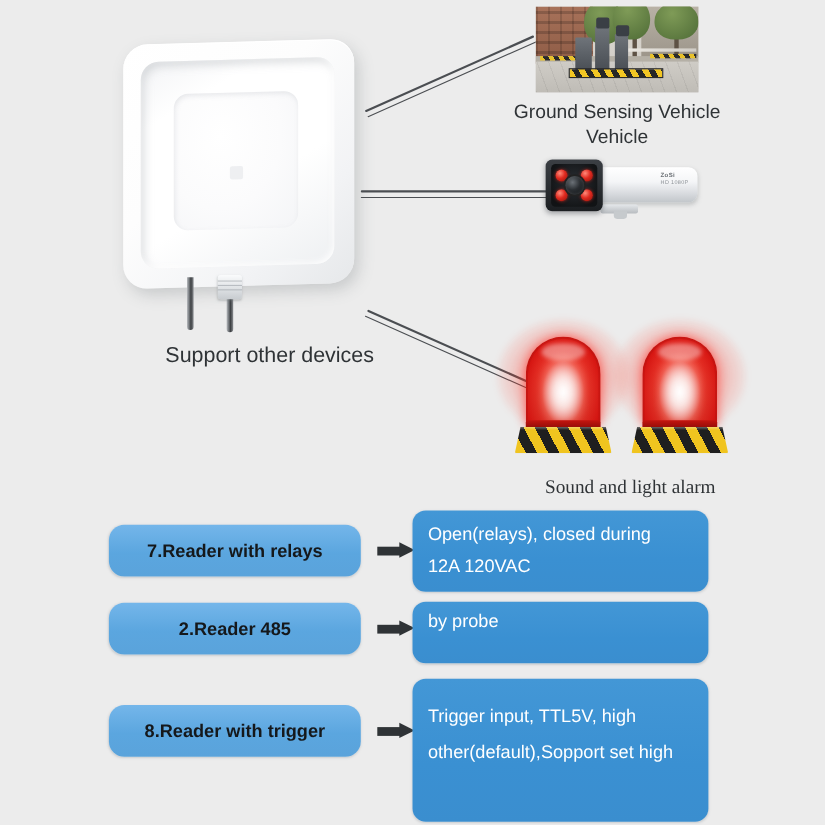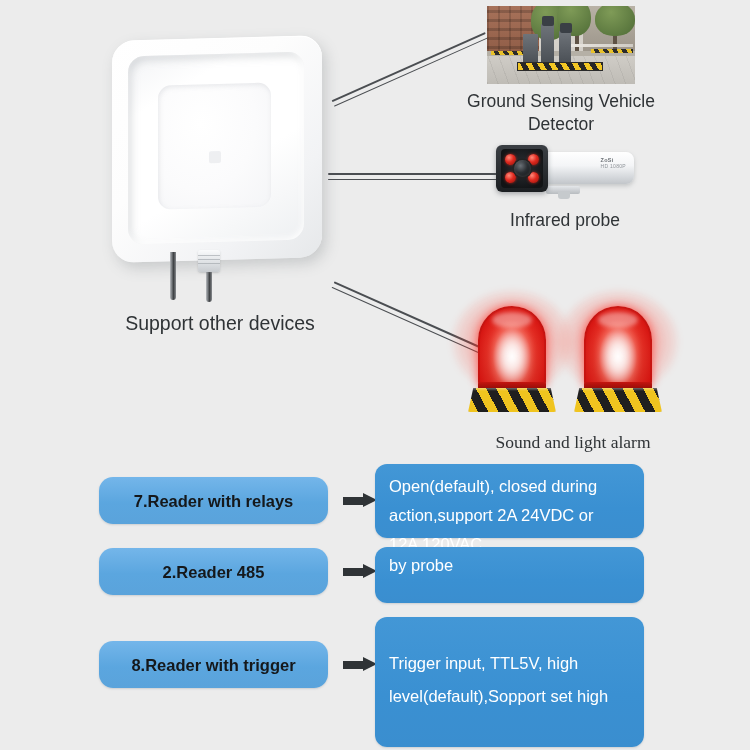--- a/index.html
+++ b/index.html
@@ -180,21 +180,21 @@
     box-shadow:0 2px 4px rgba(90,90,90,.4);
   }
   .beacon .base::after{
     content:"";position:absolute;left:0;right:0;top:0;height:3px;
     background:linear-gradient(180deg,rgba(255,255,255,.35),rgba(255,255,255,0));
   }
 
   
   .lbl{position:absolute;color:#2f3336;font-size:17.5px;line-height:23px;text-align:center;}
   .lbl-support{position:absolute;left:100px;top:311px;width:240px;color:#2f3336;
-    font-size:19.5px;line-height:25px;text-align:center;}
+    font-size:19.5px;line-height:25px;text-align:right;}
   .pill{
     position:absolute;border-radius:14px;
     background:linear-gradient(180deg,#74b6ea 0%,#5ba6df 55%,#5aa3db 100%);
     color:#15181b;font-weight:bold;font-size:16.5px;line-height:20px;
     display:flex;align-items:center;justify-content:center;text-align:center;
     box-shadow:0 1px 2px rgba(120,130,140,.28);
     padding:0 10px;box-sizing:border-box;
   }
   .desc{
     position:absolute;border-radius:12px;
@@ -260,21 +260,21 @@
     <div class="gs-arm"></div>
     <div class="gs-pillar gs-p1"></div>
     <div class="gs-pillar gs-p2"></div>
     <div class="gs-pillar gs-p3"></div>
     <div class="gs-head" style="left:55px;top:10px;"></div>
     <div class="gs-head" style="left:73px;top:17px;"></div>
     <div class="gs-barrier"></div>
   </div>
   <div class="lbl" style="left:432px;top:90px;width:258px;">
     <div>Ground Sensing Vehicle</div>
-    <div>Detector</div>
+    <div>Vehicle</div>
   </div>
 
   <div class="cam-wrap">
     <div class="cam-barrel">
       <div class="brand">
         <b>ZoSi</b>
         <span>HD 1080P</span>
       </div>
     </div>
     <div class="cam-bracket"></div>
@@ -282,21 +282,20 @@
     <div class="cam-head">
       <div class="cam-face">
         <div class="ir ir1"></div>
         <div class="ir ir2"></div>
         <div class="ir ir3"></div>
         <div class="ir ir4"></div>
         <div class="cam-lens"></div>
       </div>
     </div>
   </div>
-  <div class="lbl" style="left:440px;top:209px;width:250px;">Infrared probe</div>
 
   <div class="beacon" style="left:466px;top:296px;">
     <div class="glow"></div>
     <div class="dome">
         <div class="beam"></div>
       </div>
     <div class="neck"></div>
     <div class="base"></div>
   </div>
   <div class="beacon" style="left:572px;top:296px;">
@@ -312,22 +311,21 @@
   <div class="lbl-support">Support other devices</div>
 
   <div class="pill" style="left:99px;top:477px;width:229px;height:47px;">
     <span>7.Reader with relays</span>
   </div>
   <div class="arrow" style="left:343px;top:493px;width:36px;">
     <div class="shaft"></div>
       <div class="head"></div>
   </div>
   <div class="desc" style="left:375px;top:464px;width:269px;height:74px;">
-    <div>Open(default), closed during</div>
-    <div>action,support 2A 24VDC or</div>
+    <div>Open(relays), closed during</div>
     <div>12A 120VAC</div>
   </div>
 
   <div class="pill" style="left:99px;top:548px;width:229px;height:47px;flex-direction:column;">
     <span>2.Reader 485</span>
   </div>
   <div class="arrow" style="left:343px;top:564px;width:36px;">
     <div class="shaft"></div>
       <div class="head"></div>
   </div>
@@ -335,18 +333,18 @@
     <div>by probe</div>
   </div>
 
   <div class="pill" style="left:99px;top:641px;width:229px;height:47px;">
     <span>8.Reader with trigger</span>
   </div>
   <div class="arrow" style="left:343px;top:657px;width:36px;">
     <div class="shaft"></div>
       <div class="head"></div>
   </div>
-  <div class="desc" style="left:375px;top:617px;width:269px;height:130px;padding-top:30px;line-height:33px;">
+  <div class="desc" style="left:375px;top:617px;width:269px;height:130px;padding-top:18px;line-height:33px;">
     <div>Trigger input, TTL5V, high</div>
-    <div>level(default),Sopport set high</div>
+    <div>other(default),Sopport set high</div>
   </div>
 
 </div>
 
 </body></html>

